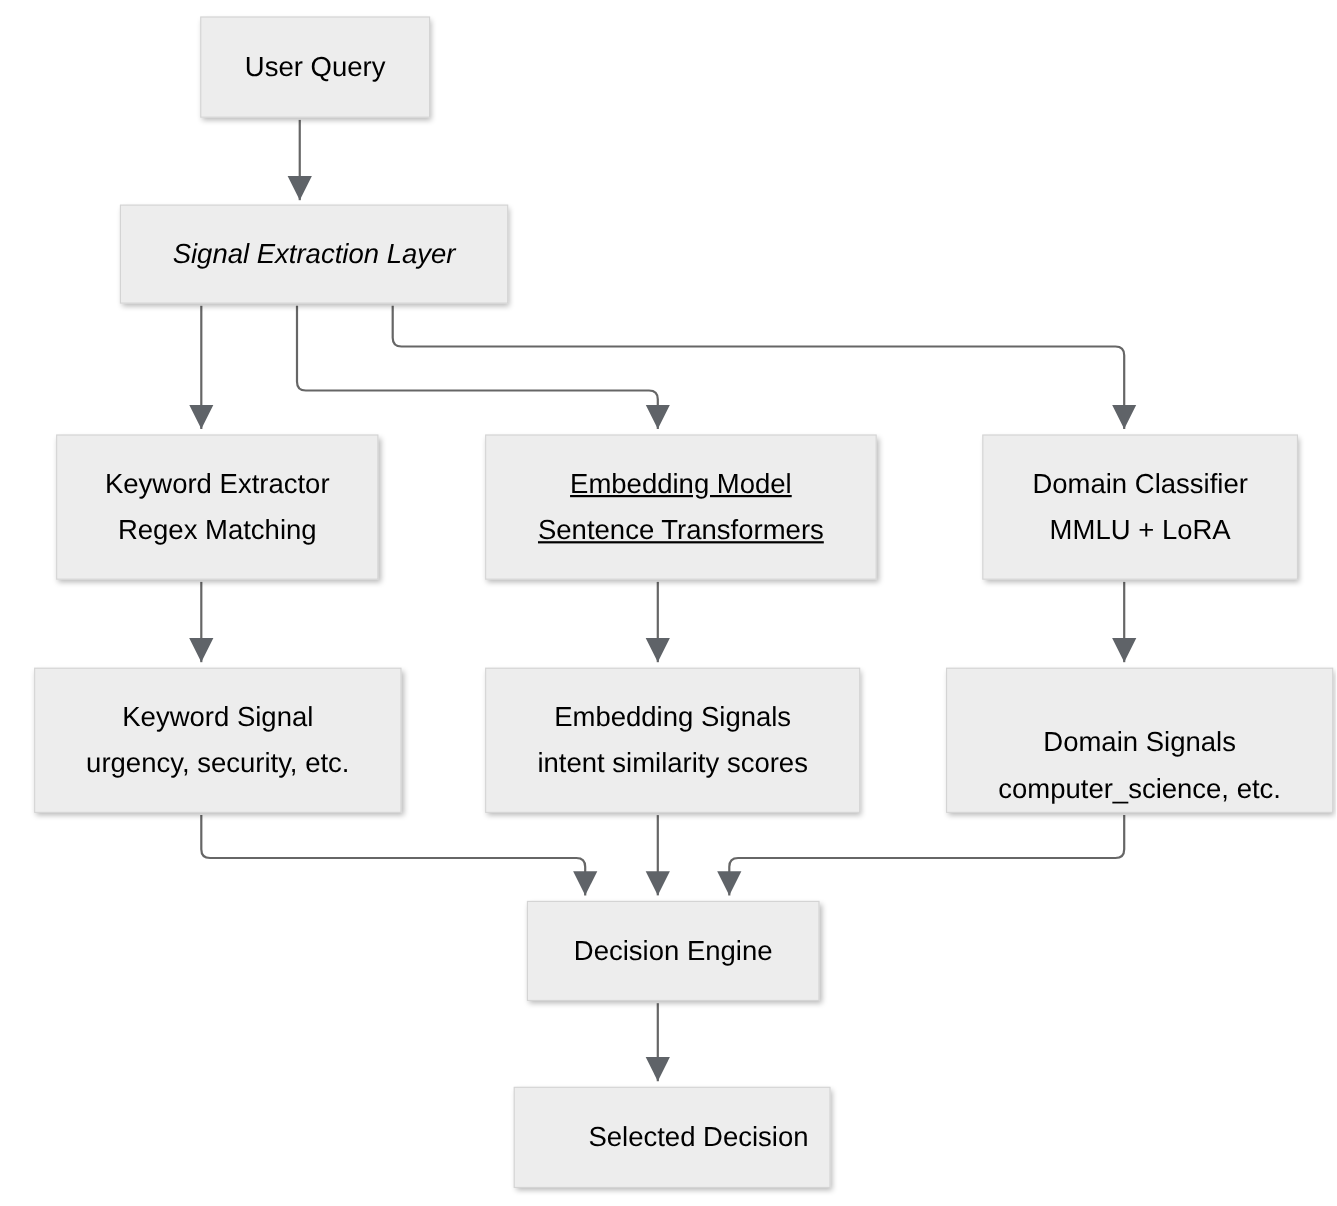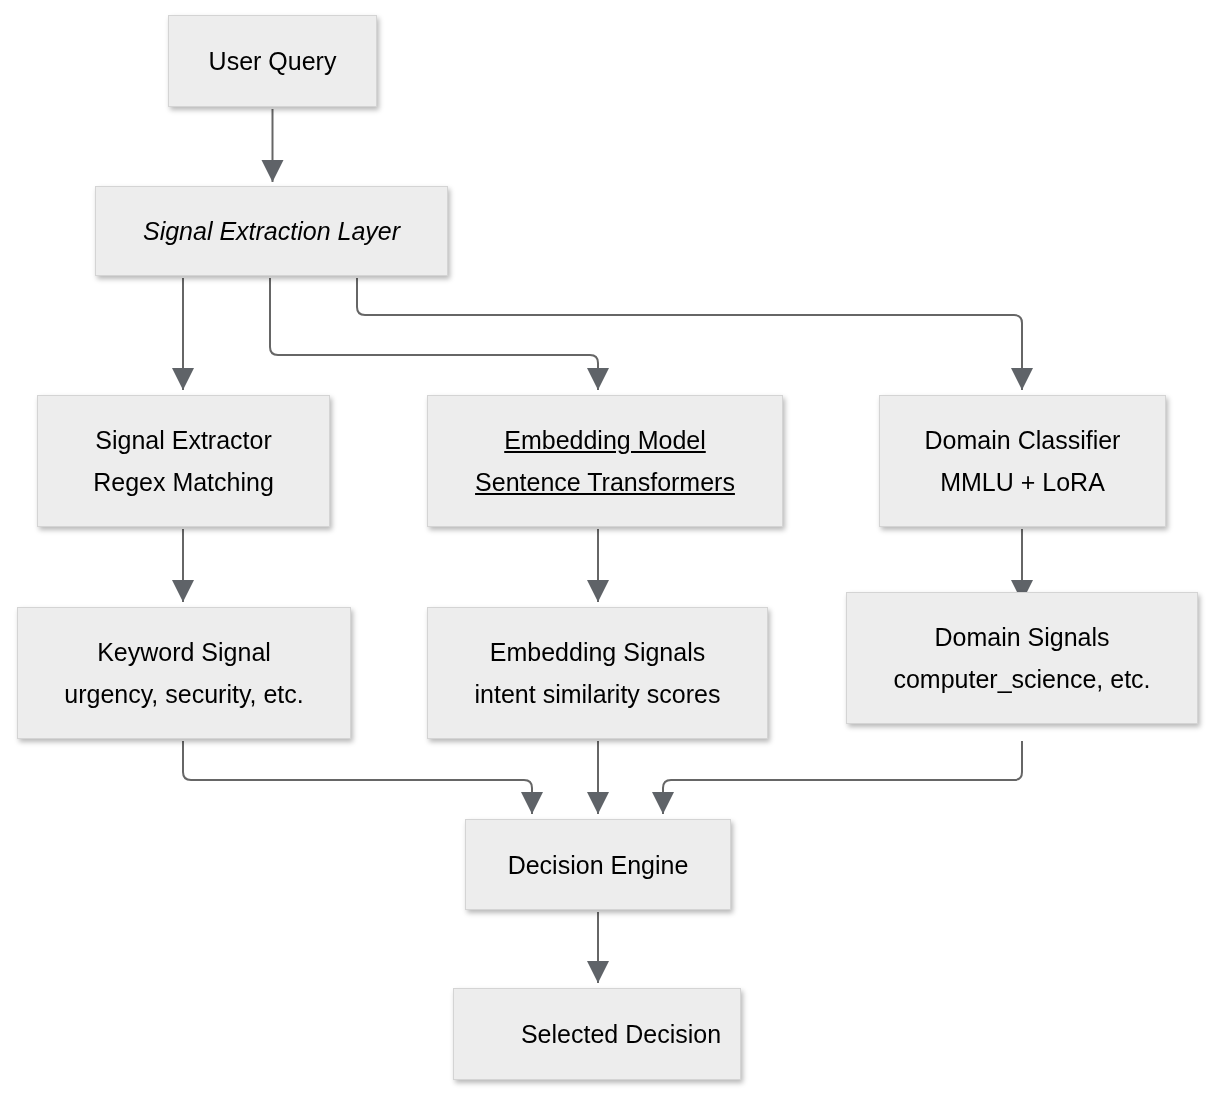--- a/index.html
+++ b/index.html
@@ -29,20 +29,21 @@
     border: 1px solid #d4d4d4;
     box-shadow: 2px 3px 5px rgba(0,0,0,0.28);
     display: flex;
     flex-direction: column;
     align-items: center;
     justify-content: center;
     text-align: center;
     color: #000000;
     font-size: 25px;
     line-height: 42px;
+    margin-left: 14px;
   }
   .node .txt {
     white-space: nowrap;
   }
 </style>
 </head>
 <body>
 
 <div class="canvas">
 
@@ -69,21 +70,21 @@
 
   <div class="node" style="left:168px; top:15px; width:209px; height:92px;">
     <div class="txt">User Query</div>
   </div>
 
   <div class="node" style="left:95px; top:186px; width:353px; height:90px;font-style:italic;">
     <div class="txt">Signal Extraction Layer</div>
   </div>
 
   <div class="node" style="left:37px; top:395px; width:293px; height:132px;">
-    <div class="txt">Signal Extractor</div>
+    <div class="txt">Keyword Extractor</div>
     <div class="txt">Regex Matching</div>
   </div>
 
   <div class="node" style="left:427px; top:395px; width:356px; height:132px;text-decoration:underline;">
     <div class="txt">Embedding Model</div>
     <div class="txt">Sentence Transformers</div>
   </div>
 
   <div class="node" style="left:879px; top:395px; width:287px; height:132px;">
     <div class="txt">Domain Classifier</div>
@@ -93,21 +94,21 @@
   <div class="node" style="left:17px; top:607px; width:334px; height:132px;">
     <div class="txt">Keyword Signal</div>
     <div class="txt">urgency, security, etc.</div>
   </div>
 
   <div class="node" style="left:427px; top:607px; width:341px; height:132px;">
     <div class="txt">Embedding Signals</div>
     <div class="txt">intent similarity scores</div>
   </div>
 
-  <div class="node" style="left:846px; top:592px; width:352px; height:132px;">
+  <div class="node" style="left:846px; top:607px; width:352px; height:132px;justify-content:flex-end;">
     <div class="txt">Domain Signals</div>
     <div class="txt">computer_science, etc.</div>
   </div>
 
   <div class="node" style="left:465px; top:819px; width:266px; height:91px;">
     <div class="txt">Decision Engine</div>
   </div>
 
   <div class="node" style="left:453px; top:988px; width:288px; height:92px;padding-left:48px;">
     <div class="txt">Selected Decision</div>

